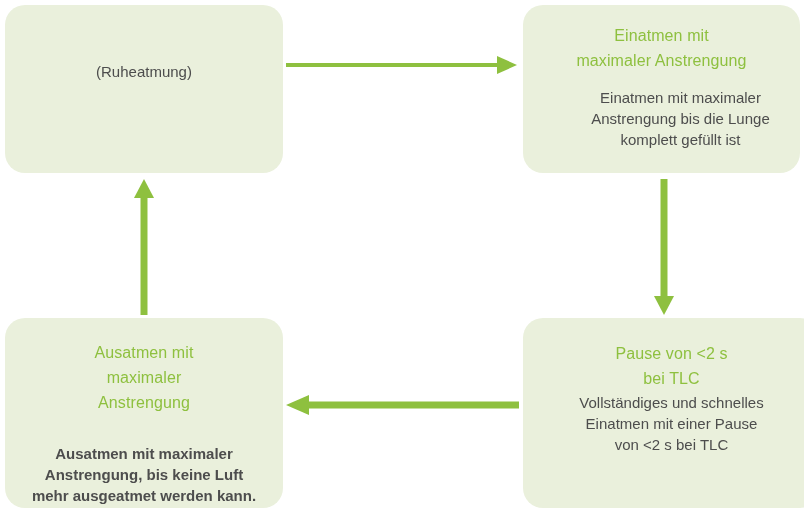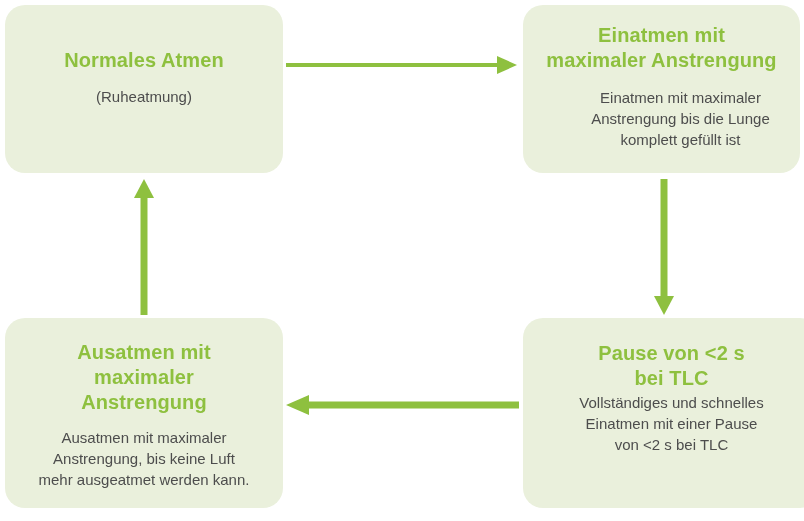--- a/index.html
+++ b/index.html
@@ -24,22 +24,22 @@
     background: #eaf0dc;
     border-radius: 20px;
     box-sizing: border-box;
     display: flex;
     flex-direction: column;
     align-items: center;
     text-align: center;
   }
   .node-title {
     color: #8ec03f;
-    font-weight: bold;
-    font-size: 20px;
+    font-weight: normal;
+    font-size: 16px;
     line-height: 25px;
     letter-spacing: 0.1px;
     white-space: pre-line;
   }
   .node-body {
     color: #4d4d4d;
     font-size: 15px;
     line-height: 21px;
     white-space: pre-line;
   }
@@ -54,42 +54,41 @@
   #node-max-inhalation {
     left: 523px; top: 5px;  width: 277px; height: 168px;
     padding-top: 18px;
   }
   #node-max-inhalation .node-body { margin-top: 14px; margin-left: 38px; }
 
   #node-max-exhalation {
     left: 5px;  top: 318px; width: 278px; height: 190px;
     padding-top: 22px;
   }
-  #node-max-exhalation .node-body { margin-top: 12px; }
+  #node-max-exhalation .node-body { margin-top: 28px; font-weight: bold; }
 
   #node-pause-tlc {
     left: 523px; top: 318px; width: 297px; height: 190px;
     padding-top: 23px;
   }
   #node-pause-tlc .node-body { margin-top: 1px; }
 
   
   .arrow { position: absolute; }
   #arrow-top    { left: 285px; top: 53px;  width: 235px; height: 24px; }
   #arrow-right  { left: 646px; top: 178px; width: 36px;  height: 138px; }
   #arrow-bottom { left: 285px; top: 392px; width: 235px; height: 26px; }
   #arrow-left   { left: 126px; top: 178px; width: 36px;  height: 138px; }
 </style>
 </head>
 <body>
 
 <div id="diagram">
 
   <div class="node" id="node-normal-breathing">
-    <div class="node-title">Normales Atmen</div>
     <div class="node-body">(Ruheatmung)</div>
   </div>
 
   <div class="node" id="node-max-inhalation">
     <div class="node-title">Einatmen mit
 maximaler Anstrengung</div>
     <div class="node-body">Einatmen mit maximaler
 Anstrengung bis die Lunge
 komplett gefüllt ist</div>
   </div>

